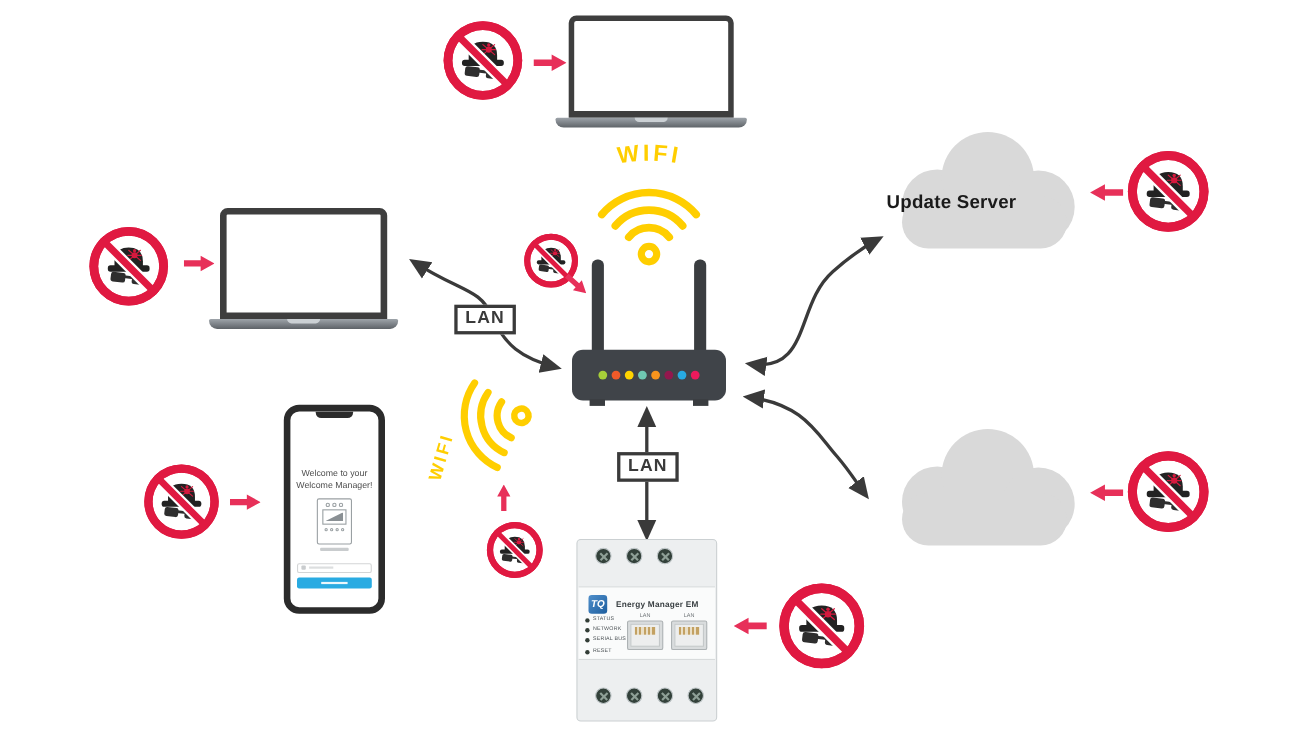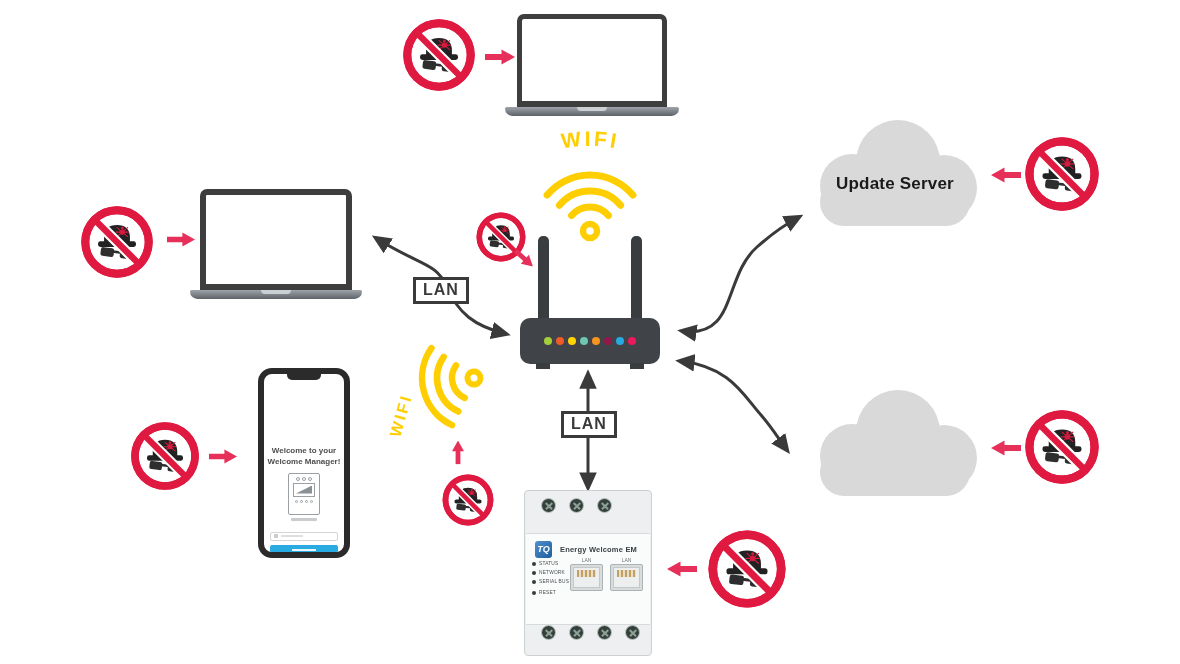--- a/index.html
+++ b/index.html
@@ -40,54 +40,54 @@
   .router-body {
     position:absolute; top:82px; left:0; width:140px; height:46px; background:#404449;
     border-radius:10px; display:flex; align-items:center; justify-content:center; gap:4px;
   }
   .led { width:8px; height:8px; border-radius:50%; background:#888; }
   .foot { position:absolute; top:127px; width:14px; height:6px; background:#3A3D40; }
 
   
   .cloud { position:absolute; width:178px; height:124px; }
   .cloud-label {
-    position:absolute; left:0; right:0; top:58px; text-align:center;
+    position:absolute; left:0; right:0; top:58px; text-align:left;
     font-weight:700; font-size:17px; color:#1A1A1A; letter-spacing:0.2px;
   }
 
   
   .phone {
     position:absolute; left:258px; top:368px; width:92px; height:190px;
     border:6px solid #2B2B2B; border-radius:14px; background:#fff; overflow:hidden;
   }
   .phone-notch {
     position:absolute; left:50%; top:0; transform:translateX(-50%);
     width:34px; height:6px; background:#2B2B2B; border-radius:0 0 5px 5px;
   }
-  .phone-welcome { margin-top:72px; font-size:8px; font-weight:700; color:#4E4E4E; text-align:center; line-height:1.35; }
+  .phone-welcome { margin-top:52px; font-size:8px; font-weight:400; color:#4E4E4E; text-align:center; line-height:1.35; }
   .meter-illu { width:32px; height:42px; margin:5px auto 0; border:1px solid #9AA0A3; border-radius:2px; background:#fff; }
   .m-dots { display:flex; gap:2px; justify-content:center; margin-top:3px; }
   .m-dot { width:4px; height:4px; border:1px solid #9AA0A3; border-radius:50%; }
   .m-dot.sm { width:3px; height:3px; }
   .m-box { width:22px; height:14px; border:1px solid #9AA0A3; margin:2px auto 0; position:relative; overflow:hidden; }
   .m-box::after { content:""; position:absolute; left:2px; bottom:2px; width:16px; height:8px; background:#8A9094;
     clip-path:polygon(0 100%,100% 0,100% 100%); }
   .m-caption { width:26px; height:3px; background:#C9CCCE; margin:3px auto 0; border-radius:1px; }
   .phone-input { width:68px; height:9px; border:1px solid #D3D5D6; border-radius:2px; margin:11px auto 0;
     display:flex; align-items:center; gap:3px; padding:0 3px; }
   .ph-lock { width:4px; height:4px; background:#C9CCCE; border-radius:1px; }
   .ph-placeholder { width:22px; height:2px; background:#DCDEDF; }
   .phone-button { width:68px; height:10px; background:#29ABE2; border-radius:2px; margin:4px auto 0; position:relative; }
   .phone-button::after { content:""; position:absolute; left:50%; top:50%; transform:translate(-50%,-50%);
     width:24px; height:2px; background:rgba(255,255,255,0.9); }
 
   
   .em { position:absolute; left:524px; top:490px; width:128px; height:166px;
     background:#EDEFF0; border:1px solid #CBD0D2; border-radius:4px; }
-  .em-panel { position:absolute; left:1px; right:1px; top:42px; height:92px; background:#FAFBFB;
+  .em-panel { position:absolute; left:1px; right:1px; top:42px; height:67px; background:#FAFBFB;
     border-top:1px solid #D8DBDC; border-bottom:1px solid #D8DBDC; }
   .em-logo { position:absolute; left:9px; top:7px; width:17px; height:17px; border-radius:3px;
     background:linear-gradient(135deg,#4F8FCB,#1E5E9E); color:#fff; font-style:italic; font-weight:700;
     font-size:9px; line-height:17px; text-align:center; }
   .em-title { position:absolute; left:34px; top:11px; font-size:7.5px; font-weight:700; color:#3A4043; letter-spacing:0.2px; }
   .em-port-label { position:absolute; top:23px; width:33px; text-align:center; font-size:5px; color:#6E7477; }
   .em-port { position:absolute; top:30px; width:33px; height:27px; border:1px solid #ADB2B4; background:#D9DCDD;
     border-radius:2px; padding:2px; }
   .port-inner { height:100%; background:#EDEEEE; border:1px solid #C4C8C9; }
   .port-pins { height:7px; margin:2px 3px 0; background:repeating-linear-gradient(90deg,#C3A162 0 2px,#EADFC6 2px 4px); }
@@ -261,21 +261,21 @@
   </div>
 
   <div class="em">
     <div class="em-top">
       <span class="screw" style="left:16px; top:7px;"></span>
       <span class="screw" style="left:44px; top:7px;"></span>
       <span class="screw" style="left:72px; top:7px;"></span>
     </div>
     <div class="em-panel">
       <div class="em-logo">TQ</div>
-      <div class="em-title">Energy Welcome EM</div>
+      <div class="em-title">Energy Manager EM</div>
       <div class="em-port-label" style="left:44px;">LAN</div>
       <div class="em-port-label" style="left:84px;">LAN</div>
       <div class="em-port" style="left:44px;">
         <div class="port-inner">
             <div class="port-pins"></div>
           </div>
       </div>
       <div class="em-port" style="left:84px;">
         <div class="port-inner">
             <div class="port-pins"></div>

